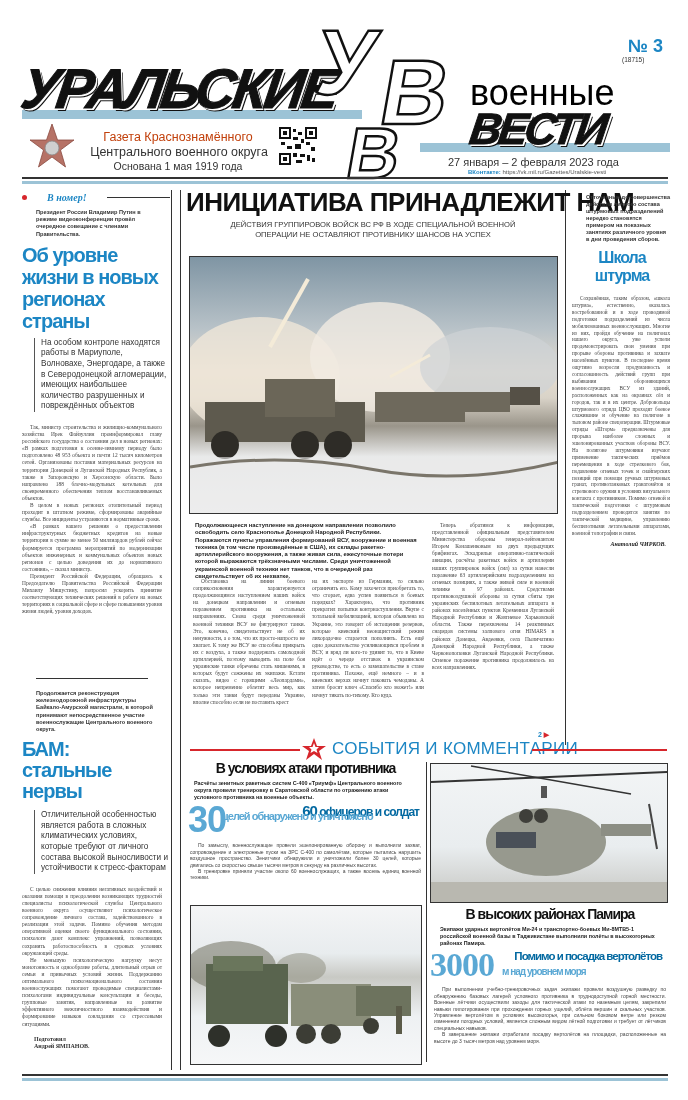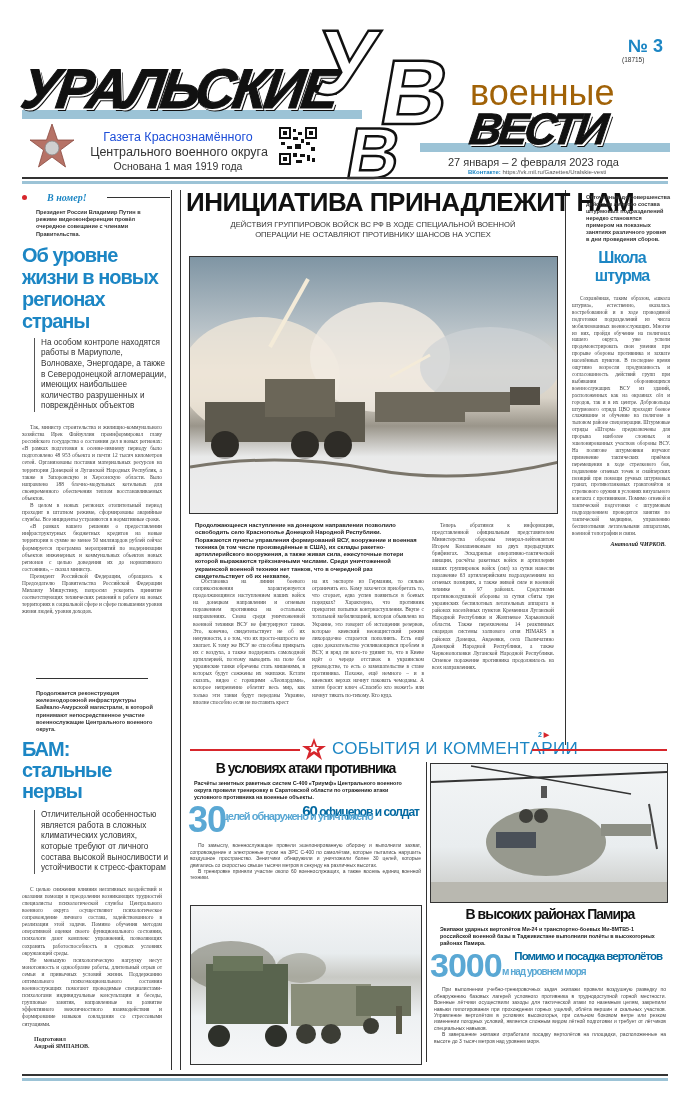--- a/index.html
+++ b/index.html
@@ -28,34 +28,34 @@
 <div>
   <div class="mast-bar" style="left:22px;top:110px;width:340px;"></div>
   <div class="abs mast-title" style="left:22px;top:56px;transform:skewX(-8deg);">УРАЛЬСКИЕ</div>
 
   <div>
     <div class="uv-letter" style="left:318px;top:10px;font-size:92px;transform:skewX(-10deg);">У</div>
     <div class="uv-letter" style="left:382px;top:40px;font-size:92px;transform:skewX(-10deg);">В</div>
     <div class="uv-letter" style="left:348px;top:112px;font-size:72px;transform:skewX(-10deg);">В</div>
   </div>
 
-  <div class="abs sans" style="left:470px;top:72px;font-size:36px;color:#a16207;">военные</div>
+  <div class="abs sans" style="left:470px;top:72px;font-size:36px;color:#000000;">военные</div>
   <div class="mast-bar" style="left:420px;top:143px;width:250px;"></div>
   <div class="abs mast-title" style="left:470px;top:104px;font-size:44px;transform:skewX(-8deg);">ВЕСТИ</div>
 
   <div class="abs sans" style="left:628px;top:36px;font-size:18px;font-weight:bold;color:#1c86c4;">№ 3</div>
   <div class="abs sans" style="left:622px;top:56px;font-size:6.5px;color:#333;">(18715)</div>
 
   <div class="abs" style="left:28px;top:122px;width:48px;height:48px;">
     <svg width="48" height="48" viewBox="0 0 48 48">
       <polygon points="24,2 29.5,18 46,18 32.5,28 37.5,45 24,35 10.5,45 15.5,28 2,18 18.5,18" fill="#b67266" stroke="#8a4a40" stroke-width="0.8"></polygon>
       <circle cx="24" cy="26" r="7" fill="#cfcfcf" stroke="#888" stroke-width="0.8"></circle>
     </svg>
   </div>
-  <div class="abs sans" style="left:88px;top:130px;width:180px;text-align:center;font-size:12.5px;color:#1d4ed8;">Газета Краснознамённого</div>
+  <div class="abs sans" style="left:88px;top:130px;width:180px;text-align:center;font-size:12.5px;color:#c2410c;">Газета Краснознамённого</div>
   <div class="abs sans" style="left:82px;top:145px;width:194px;text-align:center;font-size:12.5px;color:#333;">Центрального военного округа</div>
   <div class="abs sans" style="left:88px;top:160px;width:180px;text-align:center;font-size:10.5px;color:#333;">Основана 1 мая 1919 года</div>
 
   <div class="abs" style="left:279px;top:127px;width:38px;height:38px;">
     <svg width="38" height="38" viewBox="0 0 38 38">
       <rect width="38" height="38" fill="#fff"></rect>
       <rect x="1" y="1" width="10" height="10" fill="none" stroke="#111" stroke-width="2"></rect>
       <rect x="4" y="4" width="4" height="4" fill="#111"></rect>
       <rect x="27" y="1" width="10" height="10" fill="none" stroke="#111" stroke-width="2"></rect>
       <rect x="30" y="4" width="4" height="4" fill="#111"></rect>
@@ -229,21 +229,21 @@
       <circle cx="110" cy="52" r="7" fill="#3f3f3a"></circle>
     <rect x="65" y="68" width="40" height="16" fill="#4a5058"></rect>
     <rect x="0" y="118" width="238" height="22" fill="#b9b8b0"></rect>
   </svg>
 </div>
 
 <div class="abs" style="left:430px;top:906px;width:240px;">
   <div class="cond" style="font-size:14px;line-height:16px;text-align:center;color:#111;">В высоких районах Памира</div>
   <div class="lead" style="margin:4px 10px 0;font-size:5.4px;line-height:6.8px;color:#222;">Экипажи ударных вертолётов Ми-24 и транспортно-боевых Ми-8МТВ5-1 российской военной базы в Таджикистане выполнили полёты в высокогорных районах Памира.</div>
   <div style="position:relative;height:36px;">
-    <span class="cond" style="position:absolute;left:0;top:2px;font-size:34px;line-height:34px;color:#5aa8d4;">3000</span>
+    <span class="cond" style="position:absolute;left:0;top:2px;font-size:34px;line-height:34px;color:#5aa8d4;font-family:Liberation Serif, serif;">3000</span>
     <span class="cond red" style="position:absolute;right:8px;top:4px;font-size:11.5px;">Помимо и посадка вертолётов</span>
     <span class="cond" style="position:absolute;left:72px;top:20px;font-size:10px;color:#5aa8d4;">м над уровнем моря</span>
   </div>
   <div class="body-text sans" style="margin:4px 4px 0;font-size:5px;line-height:6.4px;">
     <p>При выполнении учебно-тренировочных задач экипажи провели воздушную разведку по обнаружению базовых лагерей условного противника в труднодоступной горной местности. Военные лётчики осуществили заходы для тактической атаки по наземным целям, закрепили навыки пилотирования при прохождении горных ущелий, облёта вершин и скальных участков. Управление вертолётом в условиях высокогорья, при сильном боковом ветре или резком изменении погодных условий, является сложным видом лётной подготовки и требует от лётчиков специальных навыков.</p>
     <p>В завершение экипажи отработали посадку вертолётов на площадки, расположенные на высоте до 3 тысяч метров над уровнем моря.</p>
   </div>
 </div>
 
 <div class="hrule" style="left:22px;top:1074px;width:646px;height:1.5px;background:#333;"></div>

